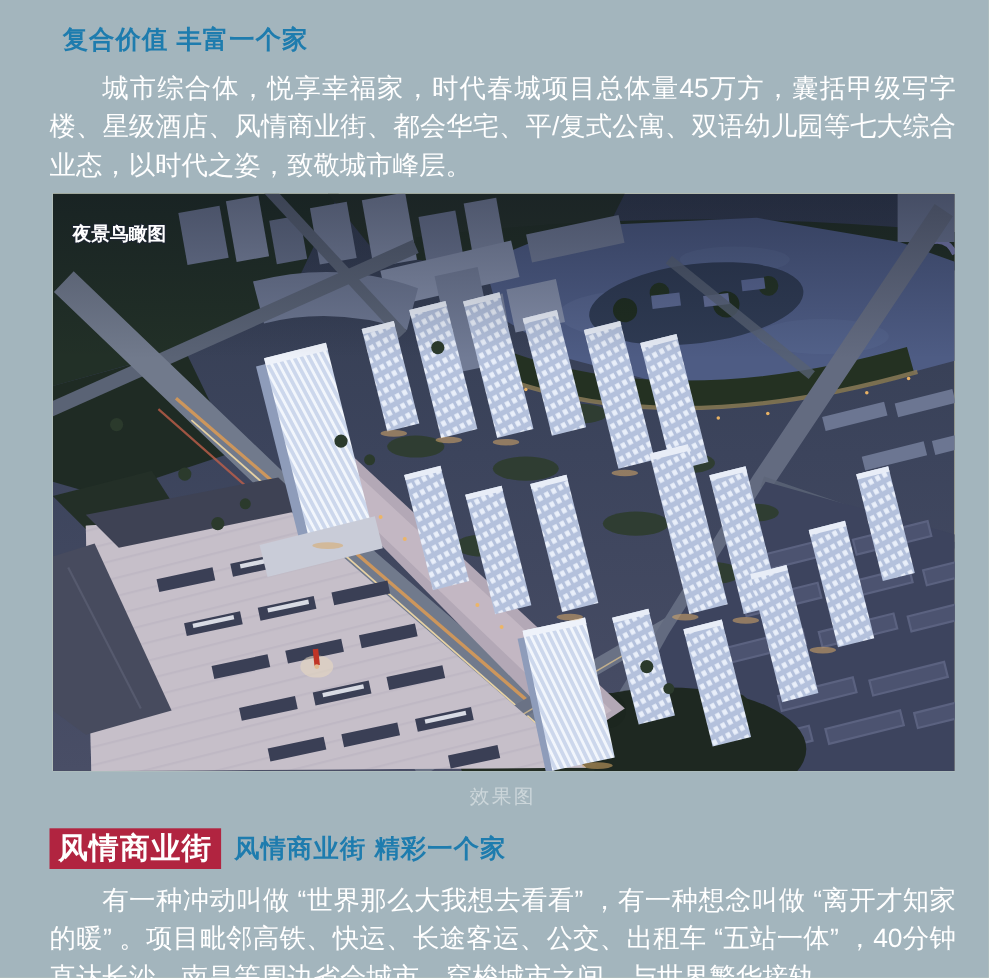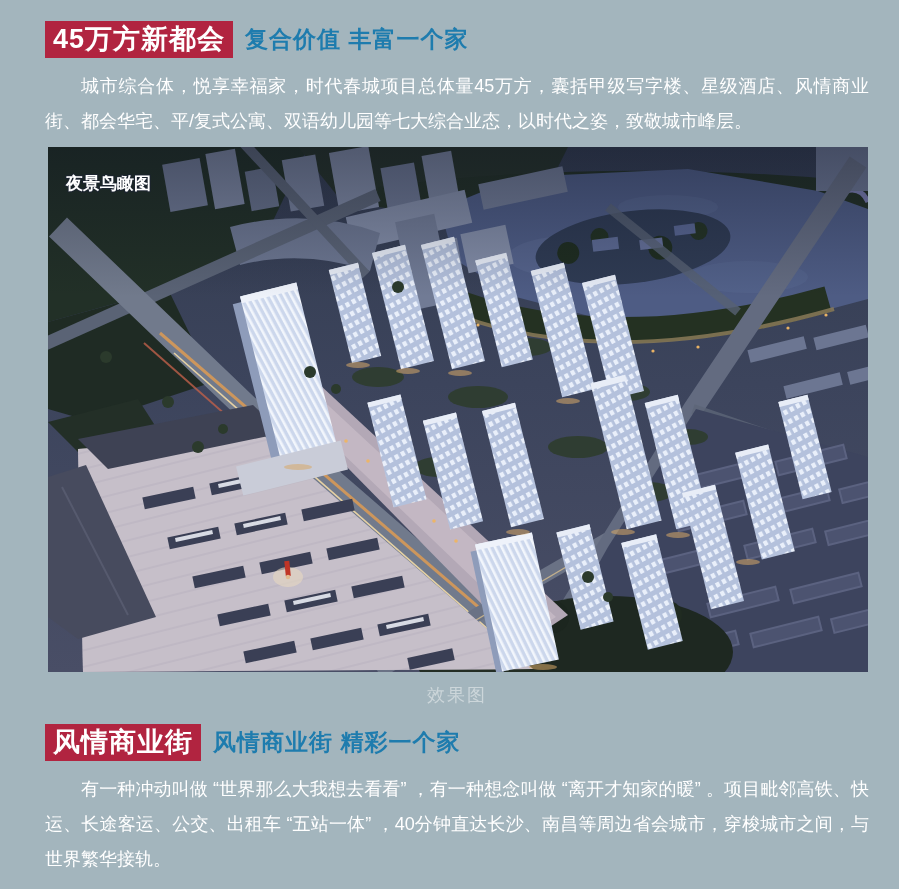--- a/index.html
+++ b/index.html
@@ -15,21 +15,21 @@
   .badge{
     background:#b12440;color:#ffffff;font-weight:bold;
     font-size:27px;line-height:37px;padding:0 8px;letter-spacing:1px;
     white-space:nowrap;
   }
   .subheading{
     color:#1e7cae;font-weight:bold;font-size:23px;margin-left:12px;
     letter-spacing:1px;white-space:nowrap;
   }
   .para{
-    color:#ffffff;font-size:18px;line-height:35px;
+    color:#ffffff;font-size:24px;line-height:35px;
     text-align:justify;text-indent:2em;
     margin:11px 0 8px 0;padding:0 30px 0 45px;
   }
   figure{margin:0;padding:0;}
   .render-wrap{
     width:820px;height:525px;margin-left:48px;position:relative;
     overflow:hidden;background:#fef9c3;text-align:center;
   }
   .render-wrap svg{display:block;}
   .render-caption{
@@ -37,21 +37,20 @@
     color:#ccd6da;font-size:18px;letter-spacing:2px;
     padding:11px 2px 8px 0;box-sizing:border-box;
   }
 </style>
 </head>
 <body>
 
 <div class="page">
 
   <div class="heading-row first">
-    <span class="badge">45万方新都会</span>
     <span class="subheading">复合价值 丰富一个家</span>
   </div>
 
   <p class="para">城市综合体，悦享幸福家，时代春城项目总体量45万方，囊括甲级写字楼、星级酒店、风情商业街、都会华宅、平/复式公寓、双语幼儿园等七大综合业态，以时代之姿，致敬城市峰层。</p>
 
   <figure>
     <div class="render-wrap">
       <svg width="820" height="525" viewBox="0 0 820 525" xmlns="http://www.w3.org/2000/svg">
         <defs>
           <linearGradient id="gBase" x1="0" y1="0" x2="0" y2="1">

